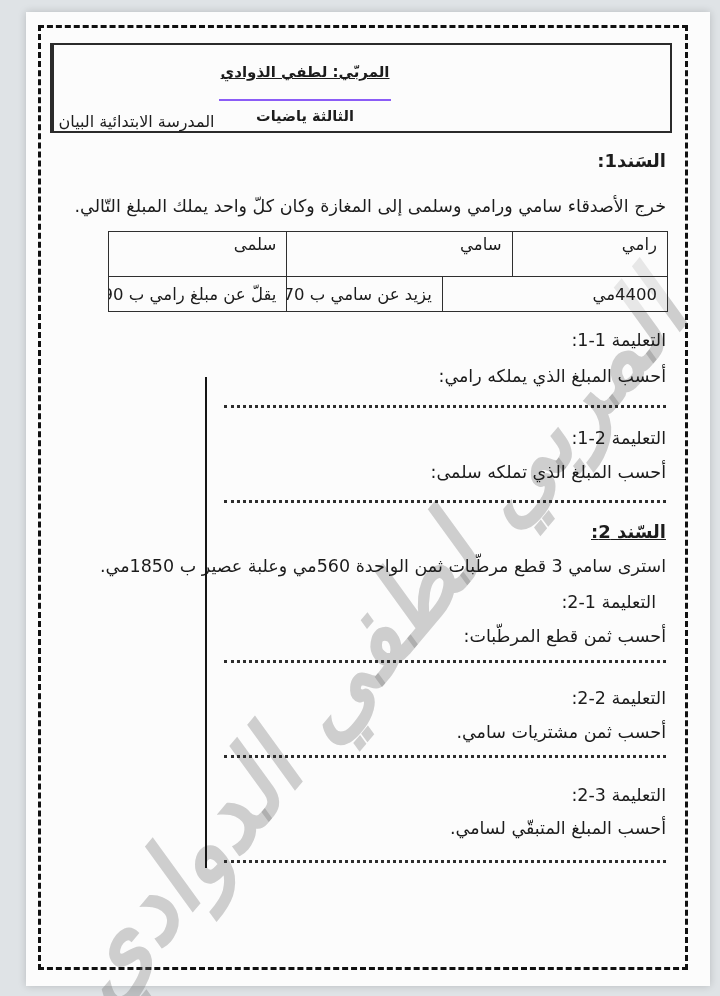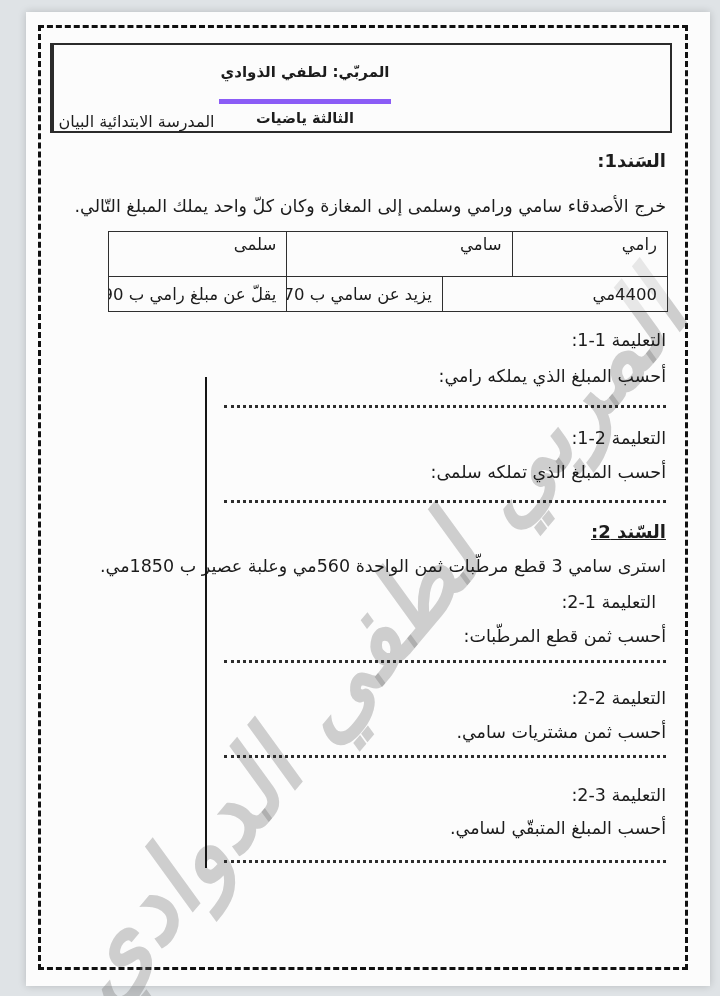--- a/index.html
+++ b/index.html
@@ -24,21 +24,21 @@
     border:2px solid #2b2b2b;box-sizing:border-box;background:transparent;
   }
   .hdr .cell{box-sizing:border-box;border-left:2px solid #2b2b2b;}
   .hdr .cell:last-child{border-left:none;}
   .c-school{width:167px;display:flex;align-items:flex-end;justify-content:center;
     font-weight:normal;font-size:16px;}
   .c-title{width:283px;display:flex;flex-direction:column;align-items:center;
     justify-content:center;gap:15px;font-weight:bold;font-size:16.5px;text-align:center;}
   .c-teacher{width:172px;display:flex;flex-direction:column;}
   .c-teacher .t{flex:0 0 54px;display:flex;align-items:center;justify-content:center;
-    border-bottom:5px solid #8b5cf6;font-weight:bold;font-size:15px;}
+    border-bottom:2px solid #8b5cf6;font-weight:bold;font-size:15px;text-decoration:underline;}
   .c-teacher .g{flex:1;display:flex;align-items:center;justify-content:center;
     font-weight:bold;font-size:14.5px;}
   
   .line{position:absolute;direction:rtl;text-align:right;white-space:nowrap;
     font-size:17.5px;z-index:3;}
   .bold{font-weight:bold;font-size:18px;}
   
   .amts{
     position:absolute;right:52px;top:231px;width:560px;z-index:3;
     direction:rtl;border:1.5px solid #2f2f2f;box-sizing:border-box;background:rgba(252,252,252,.55);

